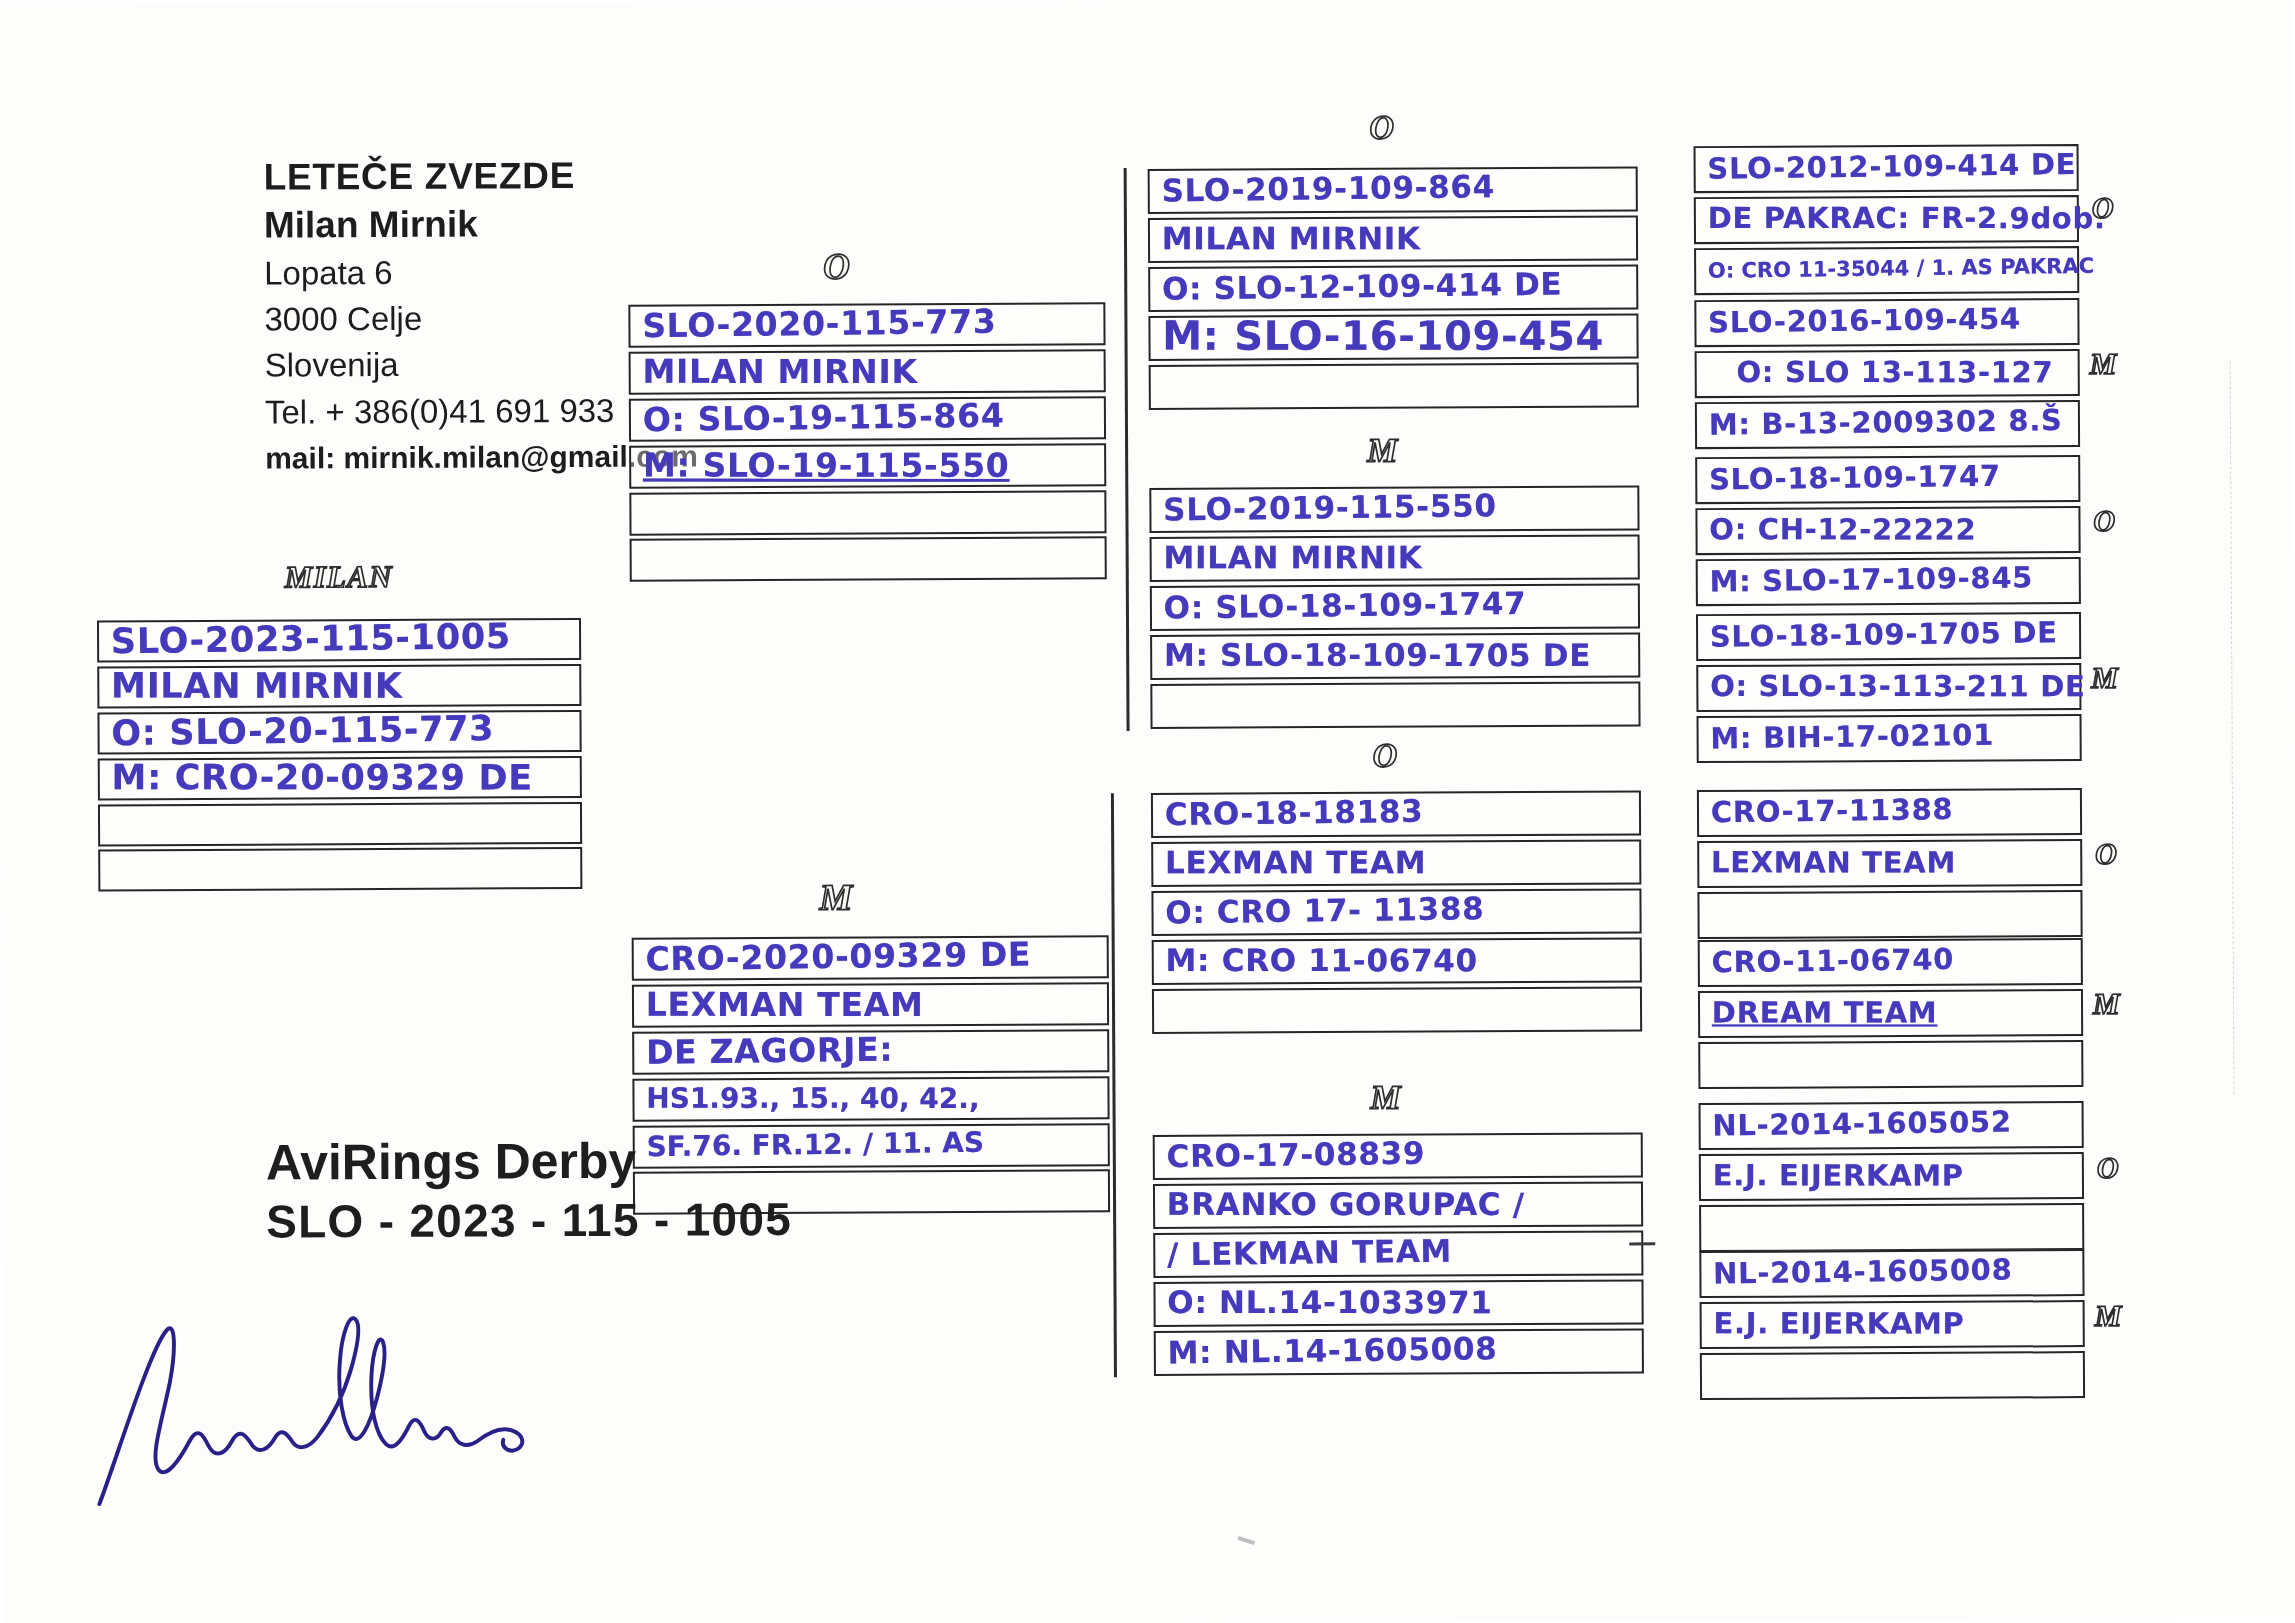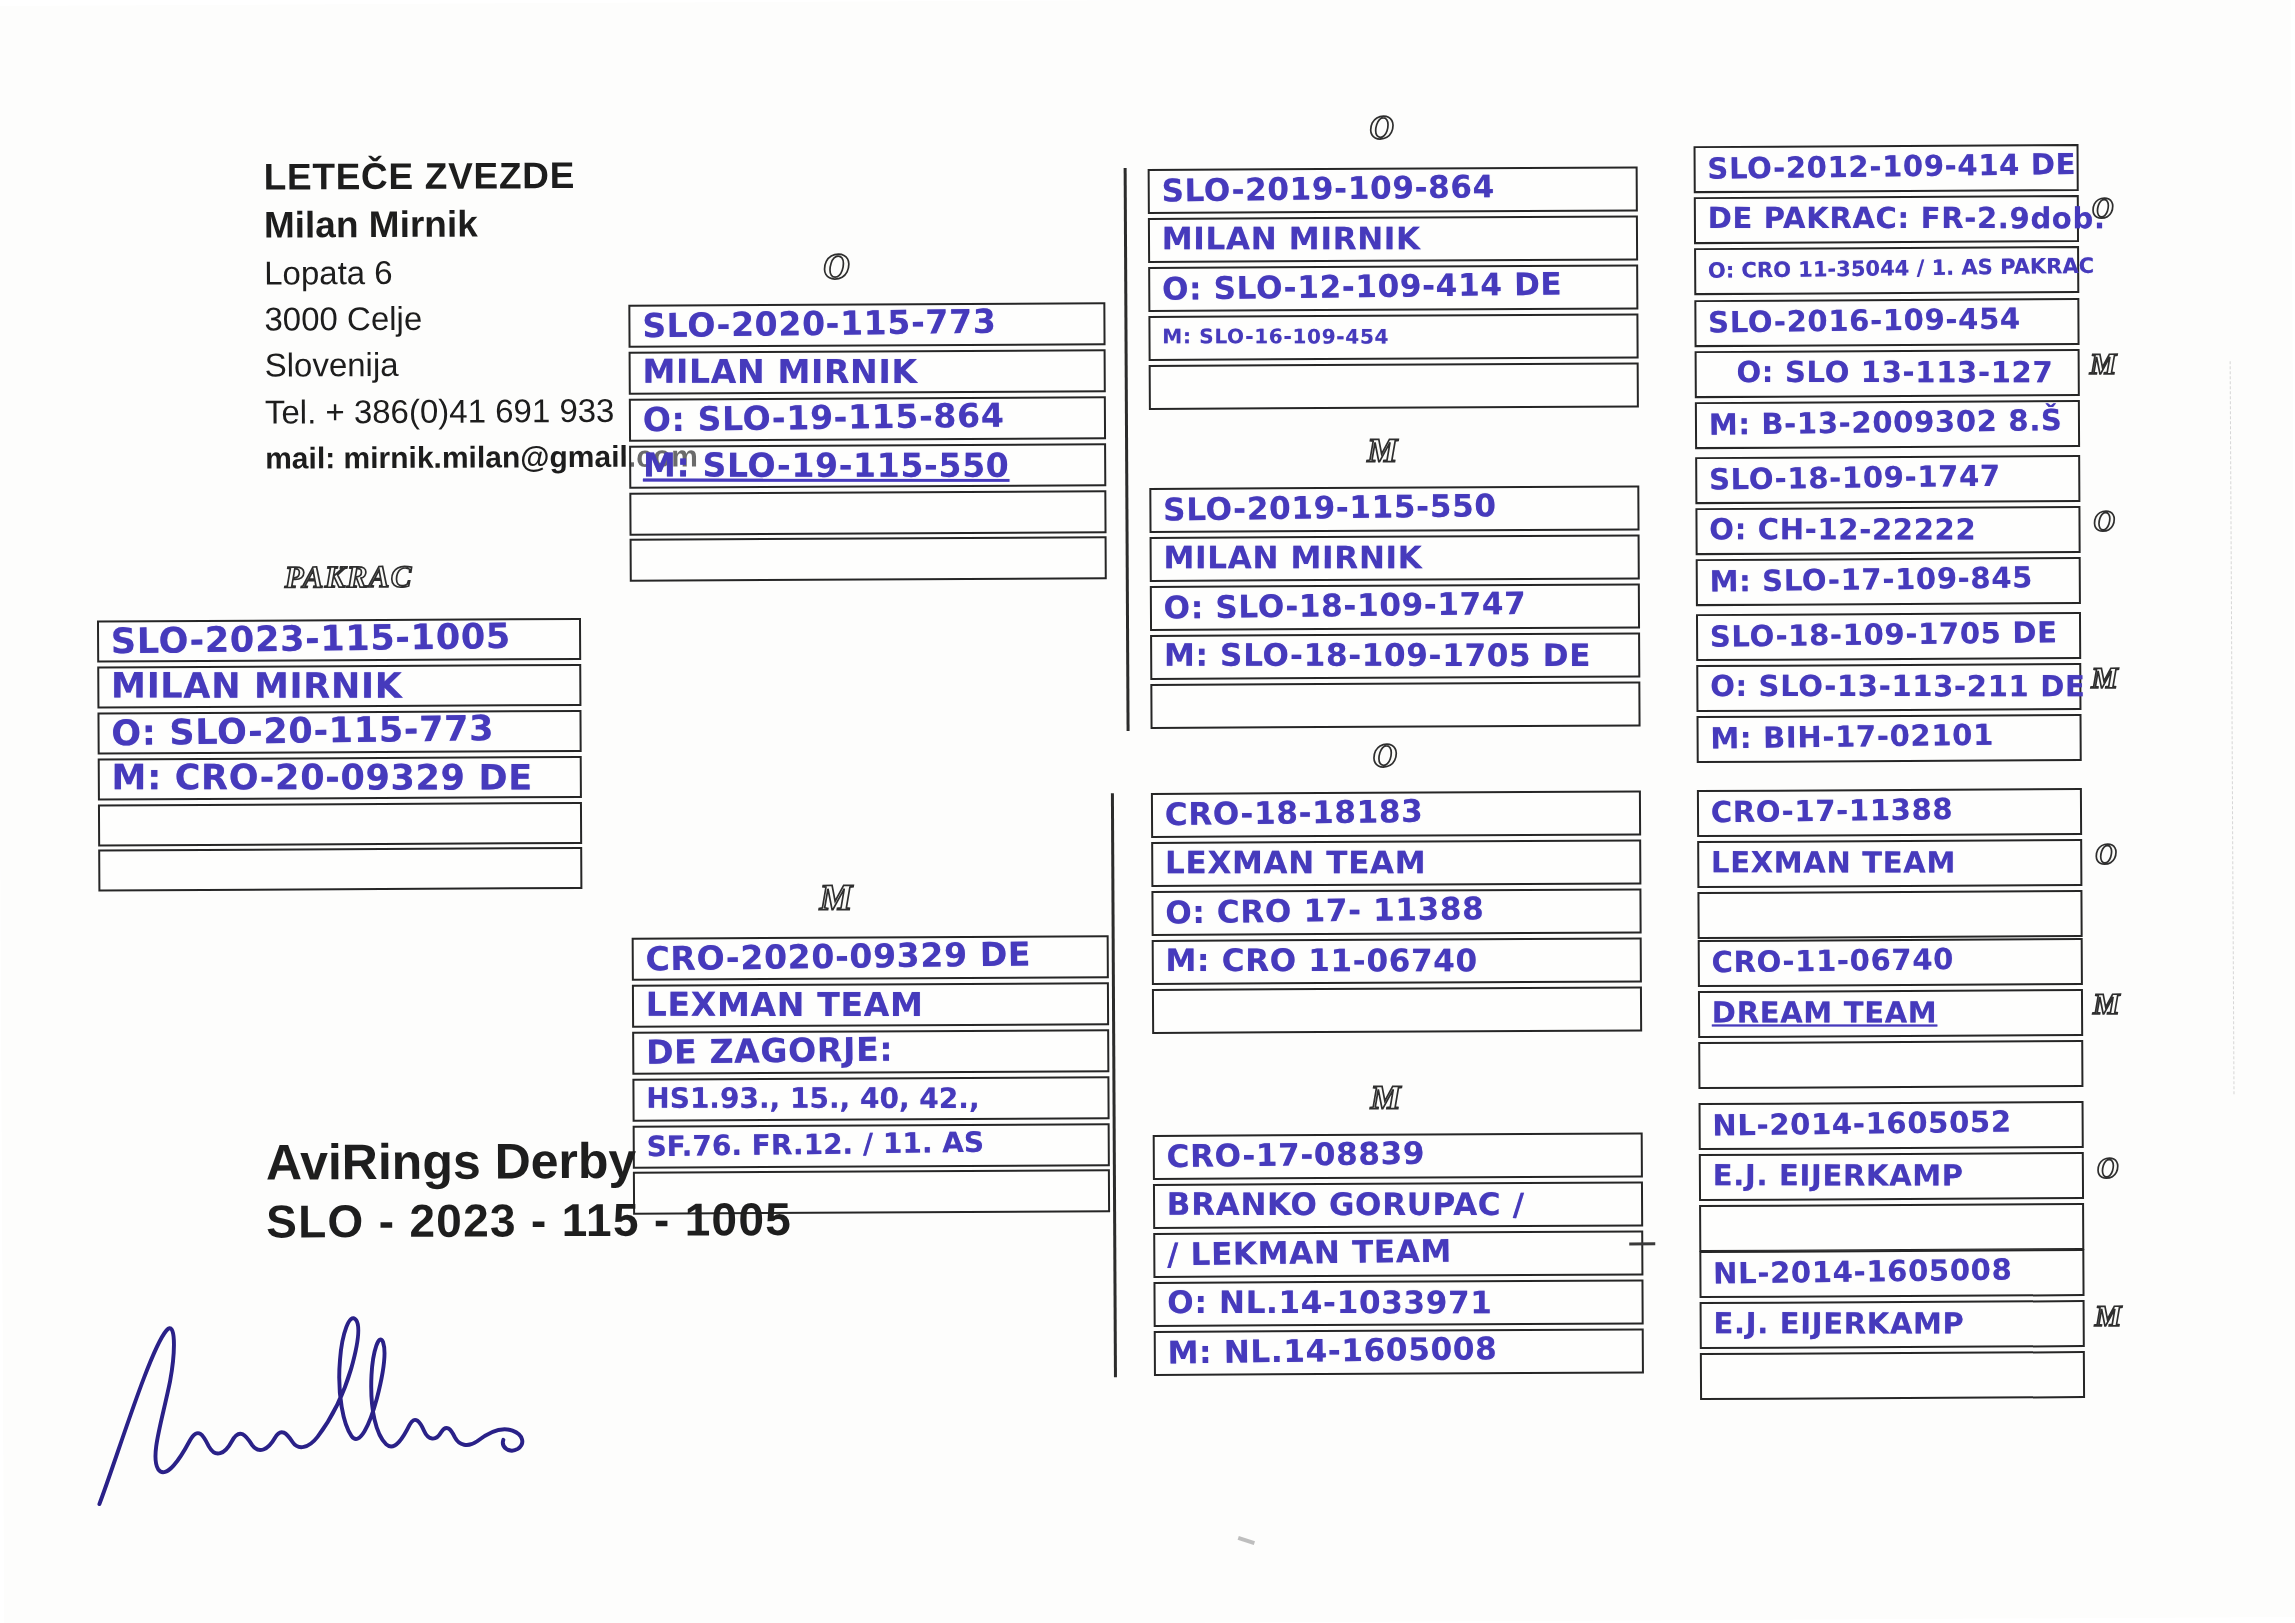--- a/index.html
+++ b/index.html
@@ -54,21 +54,21 @@
   <div class="header">
     <div class="club">LETEČE ZVEZDE</div>
     <div class="owner">Milan Mirnik</div>
     <div class="addr">Lopata 6</div>
     <div class="addr">3000 Celje</div>
     <div class="addr">Slovenija</div>
     <div class="phone">Tel. + 386(0)41 691 933</div>
     <div class="email">mail: mirnik.milan@gmail.com</div>
   </div>
 
-  <span class="plabel" style="left:286px;top:555px;font-size:31px;">PAKRAC</span>
+  <span class="plabel" style="left:286px;top:555px;font-size:31px;">MILAN</span>
   <span class="plabel" style="left:826px;top:243px;font-size:37px;">O</span>
   <span class="plabel" style="left:819px;top:874px;font-size:37px;">M</span>
   <span class="plabel" style="left:1373px;top:110px;font-size:34px;">O</span>
   <span class="plabel" style="left:1369px;top:433px;font-size:34px;">M</span>
   <span class="plabel" style="left:1373px;top:738px;font-size:34px;">O</span>
   <span class="plabel" style="left:1369px;top:1080px;font-size:34px;">M</span>
   <span class="plabel" style="left:2095px;top:196px;font-size:30px;">O</span>
   <span class="plabel" style="left:2092px;top:352px;font-size:30px;">M</span>
   <span class="plabel" style="left:2095px;top:509px;font-size:30px;">O</span>
   <span class="plabel" style="left:2092px;top:666px;font-size:30px;">M</span>
@@ -99,21 +99,21 @@
         <div class="box-row" style="height: 39px;"><span class="hw" style="font-size: 33px; line-height: 38px;">LEXMAN TEAM</span></div>
         <div class="box-row" style="height: 39px;"><span class="hw" style="font-size: 33px; line-height: 38px;">DE ZAGORJE:</span></div>
         <div class="box-row" style="height: 39px;"><span class="hw tight" style="font-size: 28px; line-height: 38px;">HS1.93., 15., 40, 42.,</span></div>
         <div class="box-row" style="height: 39px;"><span class="hw tight" style="font-size: 28px; line-height: 38px;">SF.76. FR.12. / 11. AS</span></div>
         <div class="box-row" style="height: 39px;"><span class="hw" style="font-size: 33px; line-height: 38px;"></span></div>
       </div>
       <div class="pbox" style="left: 1151px; top: 169px; width: 490px;">
         <div class="box-row" style="height: 41px;"><span class="hw" style="font-size: 31px; line-height: 39px;">SLO-2019-109-864</span></div>
         <div class="box-row" style="height: 41px;"><span class="hw" style="font-size: 31px; line-height: 39px;">MILAN MIRNIK</span></div>
         <div class="box-row" style="height: 41px;"><span class="hw" style="font-size: 31px; line-height: 39px;">O: SLO-12-109-414 DE</span></div>
-        <div class="box-row" style="height: 41px;"><span class="hw" style="font-size: 20px; line-height: 39px; text-align: right;">M: SLO-16-109-454</span></div>
+        <div class="box-row" style="height: 41px;"><span class="hw" style="font-size: 40px; line-height: 39px; text-align: right;">M: SLO-16-109-454</span></div>
         <div class="box-row" style="height: 41px;"><span class="hw" style="font-size: 31px; line-height: 39px;"></span></div>
       </div>
       <div class="pbox" style="left: 1151px; top: 488px; width: 490px;">
         <div class="box-row" style="height: 41px;"><span class="hw" style="font-size: 31px; line-height: 39px;">SLO-2019-115-550</span></div>
         <div class="box-row" style="height: 41px;"><span class="hw" style="font-size: 31px; line-height: 39px;">MILAN MIRNIK</span></div>
         <div class="box-row" style="height: 41px;"><span class="hw" style="font-size: 31px; line-height: 39px;">O: SLO-18-109-1747</span></div>
         <div class="box-row" style="height: 41px;"><span class="hw" style="font-size: 31px; line-height: 39px;">M: SLO-18-109-1705 DE</span></div>
         <div class="box-row" style="height: 41px;"><span class="hw" style="font-size: 31px; line-height: 39px;"></span></div>
       </div>
       <div class="pbox" style="left: 1151px; top: 793px; width: 490px;">

